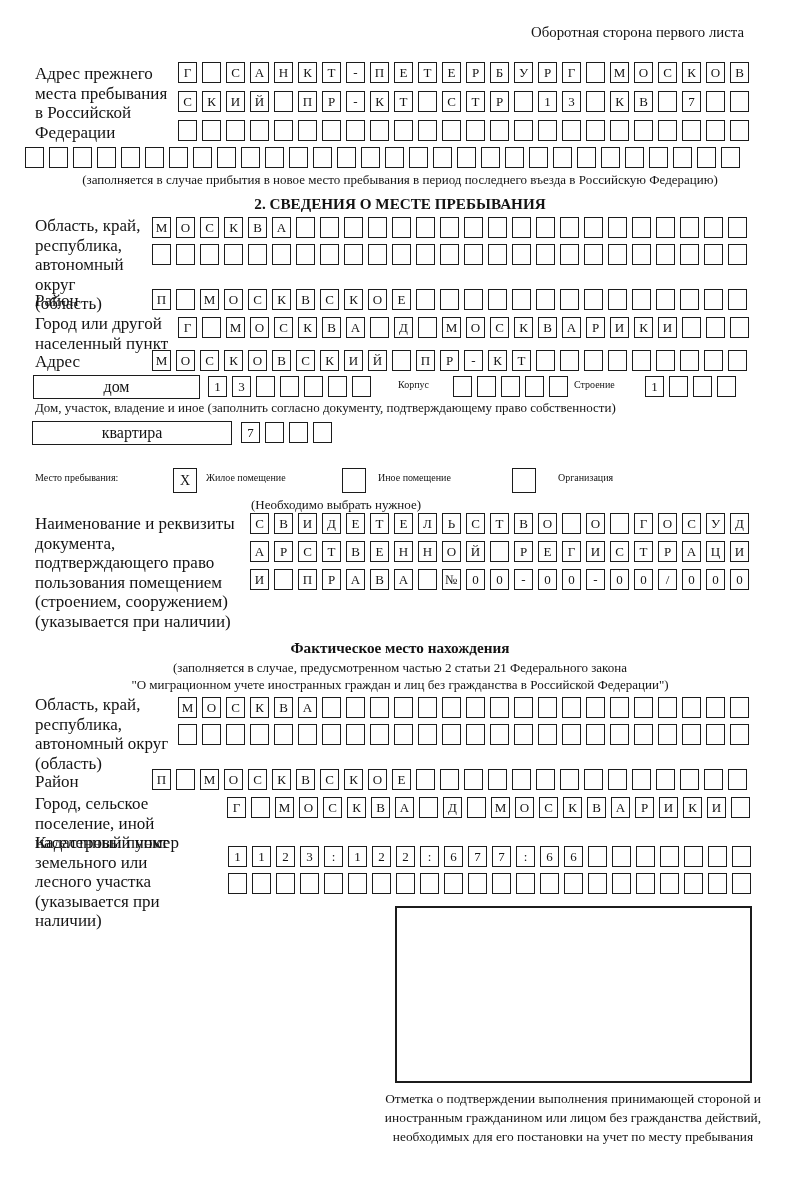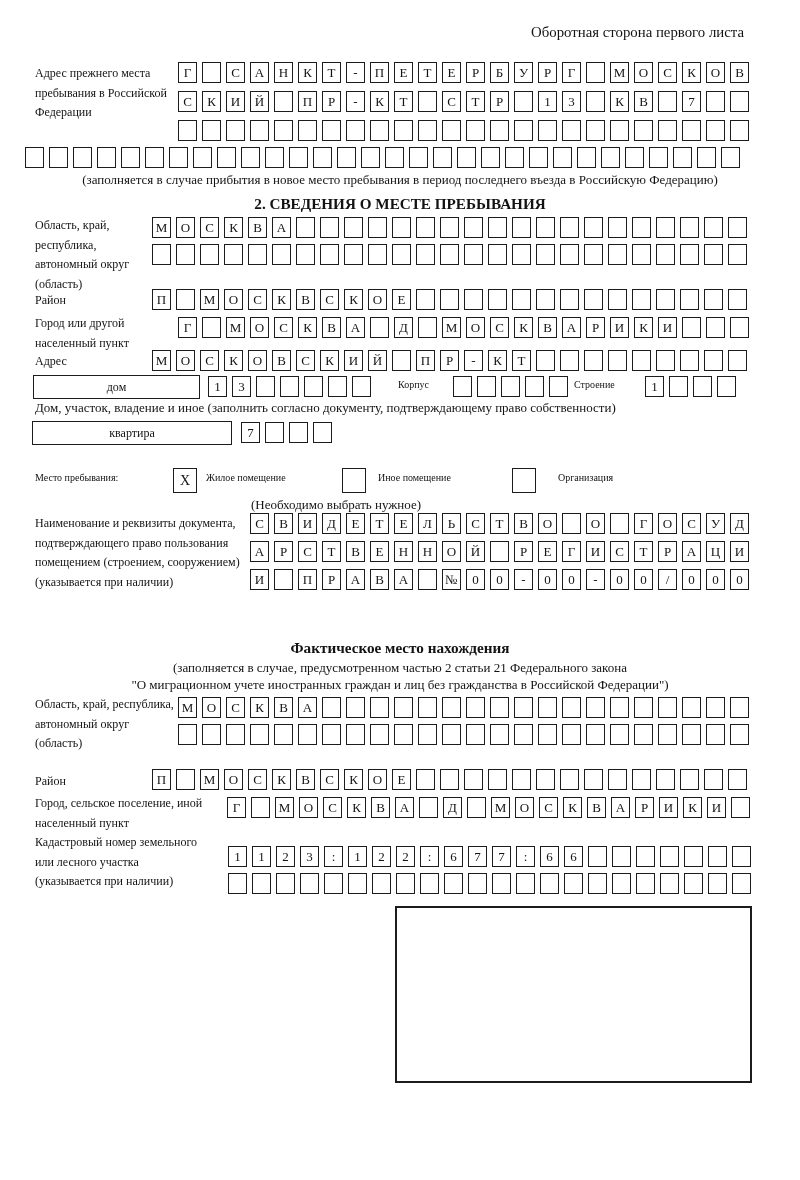--- a/index.html
+++ b/index.html
@@ -1,28 +1,28 @@
 <!DOCTYPE html>
 <html><head>
 <meta charset="utf-8">
 <style>
   html,body{margin:0;padding:0;background:#ffffff;}
   body{font-family:"Liberation Serif", serif; color:#131313;}
   .page{position:relative;width:800px;height:1180px;background:#fff;overflow:hidden;}
-  .lbl{position:absolute;font-size:12px;line-height:19.5px;}
+  .lbl{position:absolute;font-size:17px;line-height:19.5px;}
   .inlinelbl{position:absolute;font-size:10px;white-space:nowrap;}
   .note{position:absolute;font-size:13px;}
   .center{left:0;width:100%;text-align:center;}
   .title{position:absolute;font-weight:bold;font-size:15.2px;}
   .cellrow{position:absolute;display:flex;gap:5px;}
   .cell{width:19px;height:21px;border:1.6px solid #1c1c1c;box-sizing:border-box;
         display:flex;align-items:center;justify-content:center;
         font-size:13px;line-height:1;background:#fff;}
   .widebox{position:absolute;height:24px;border:1.6px solid #1c1c1c;box-sizing:border-box;
-        display:flex;align-items:center;justify-content:center;font-size:12px;background:#fff;}
+        display:flex;align-items:center;justify-content:center;font-size:16px;background:#fff;}
   .checkcell{position:absolute;width:24px;height:25px;border:1.6px solid #1c1c1c;box-sizing:border-box;
         display:flex;align-items:center;justify-content:center;font-size:14px;background:#fff;}
   .stampbox{position:absolute;left:395px;top:906px;width:357px;height:177px;
         border:2px solid #1c1c1c;box-sizing:border-box;background:#fff;}
   .corner{position:absolute;top:24px;right:56px;font-size:14.8px;}
   .caption{position:absolute;left:375px;top:1089px;width:396px;text-align:center;
         font-size:13.4px;line-height:19px;}
 </style>
 </head>
 <body>
@@ -560,14 +560,15 @@
       <div class="cell"></div>
       <div class="cell"></div>
       <div class="cell"></div>
       <div class="cell"></div>
       <div class="cell"></div>
       <div class="cell"></div>
       <div class="cell"></div>
     </div>
 
   <div class="stampbox"></div>
+  <div class="caption">Отметка о подтверждении выполнения принимающей стороной и иностранным гражданином или лицом без гражданства действий, необходимых для его постановки на учет по месту пребывания</div>
 
 </div>
 
 </body></html>

